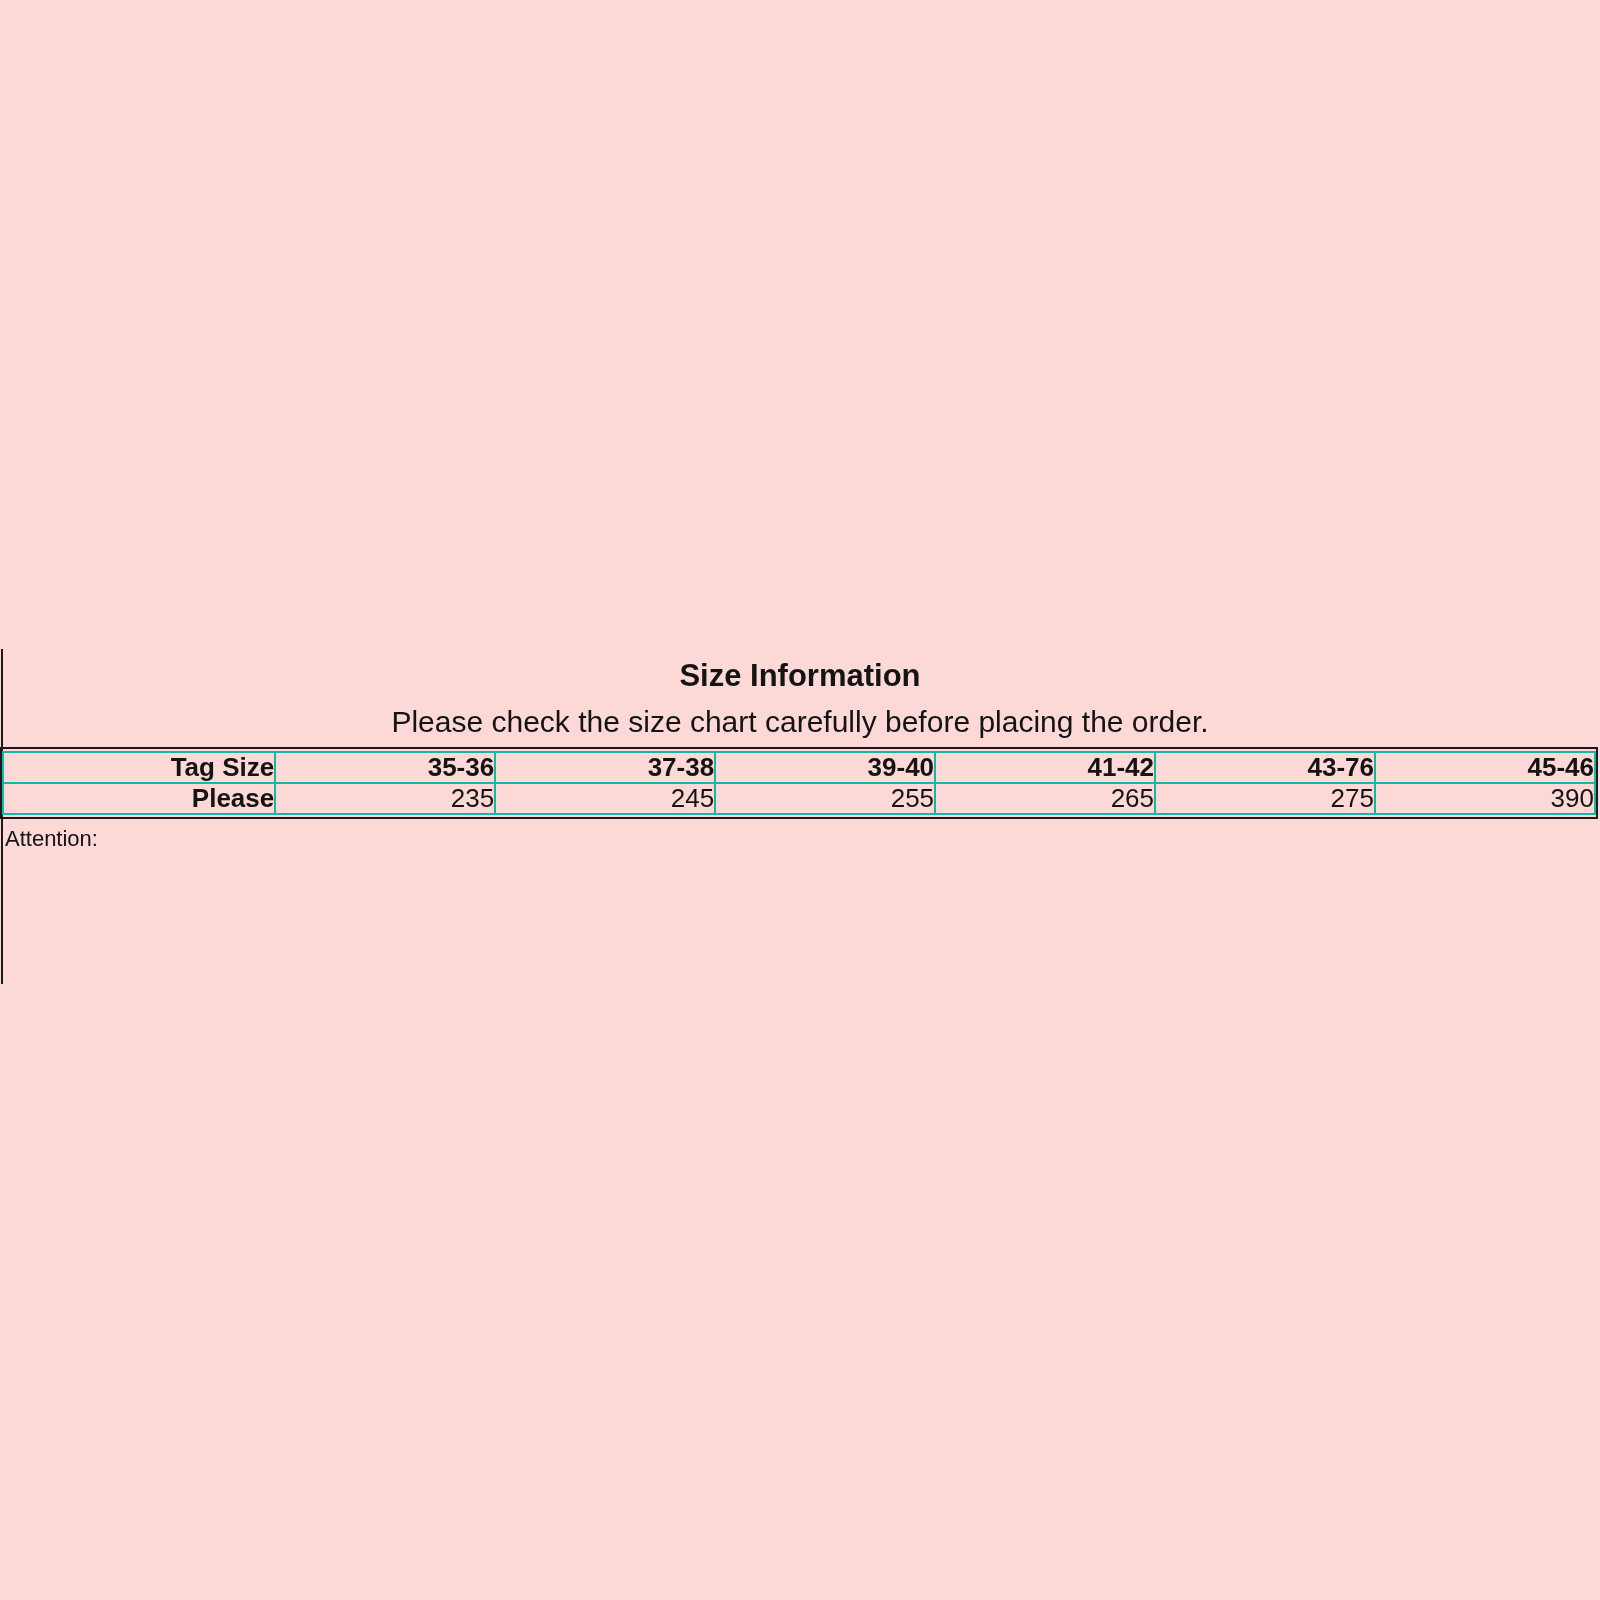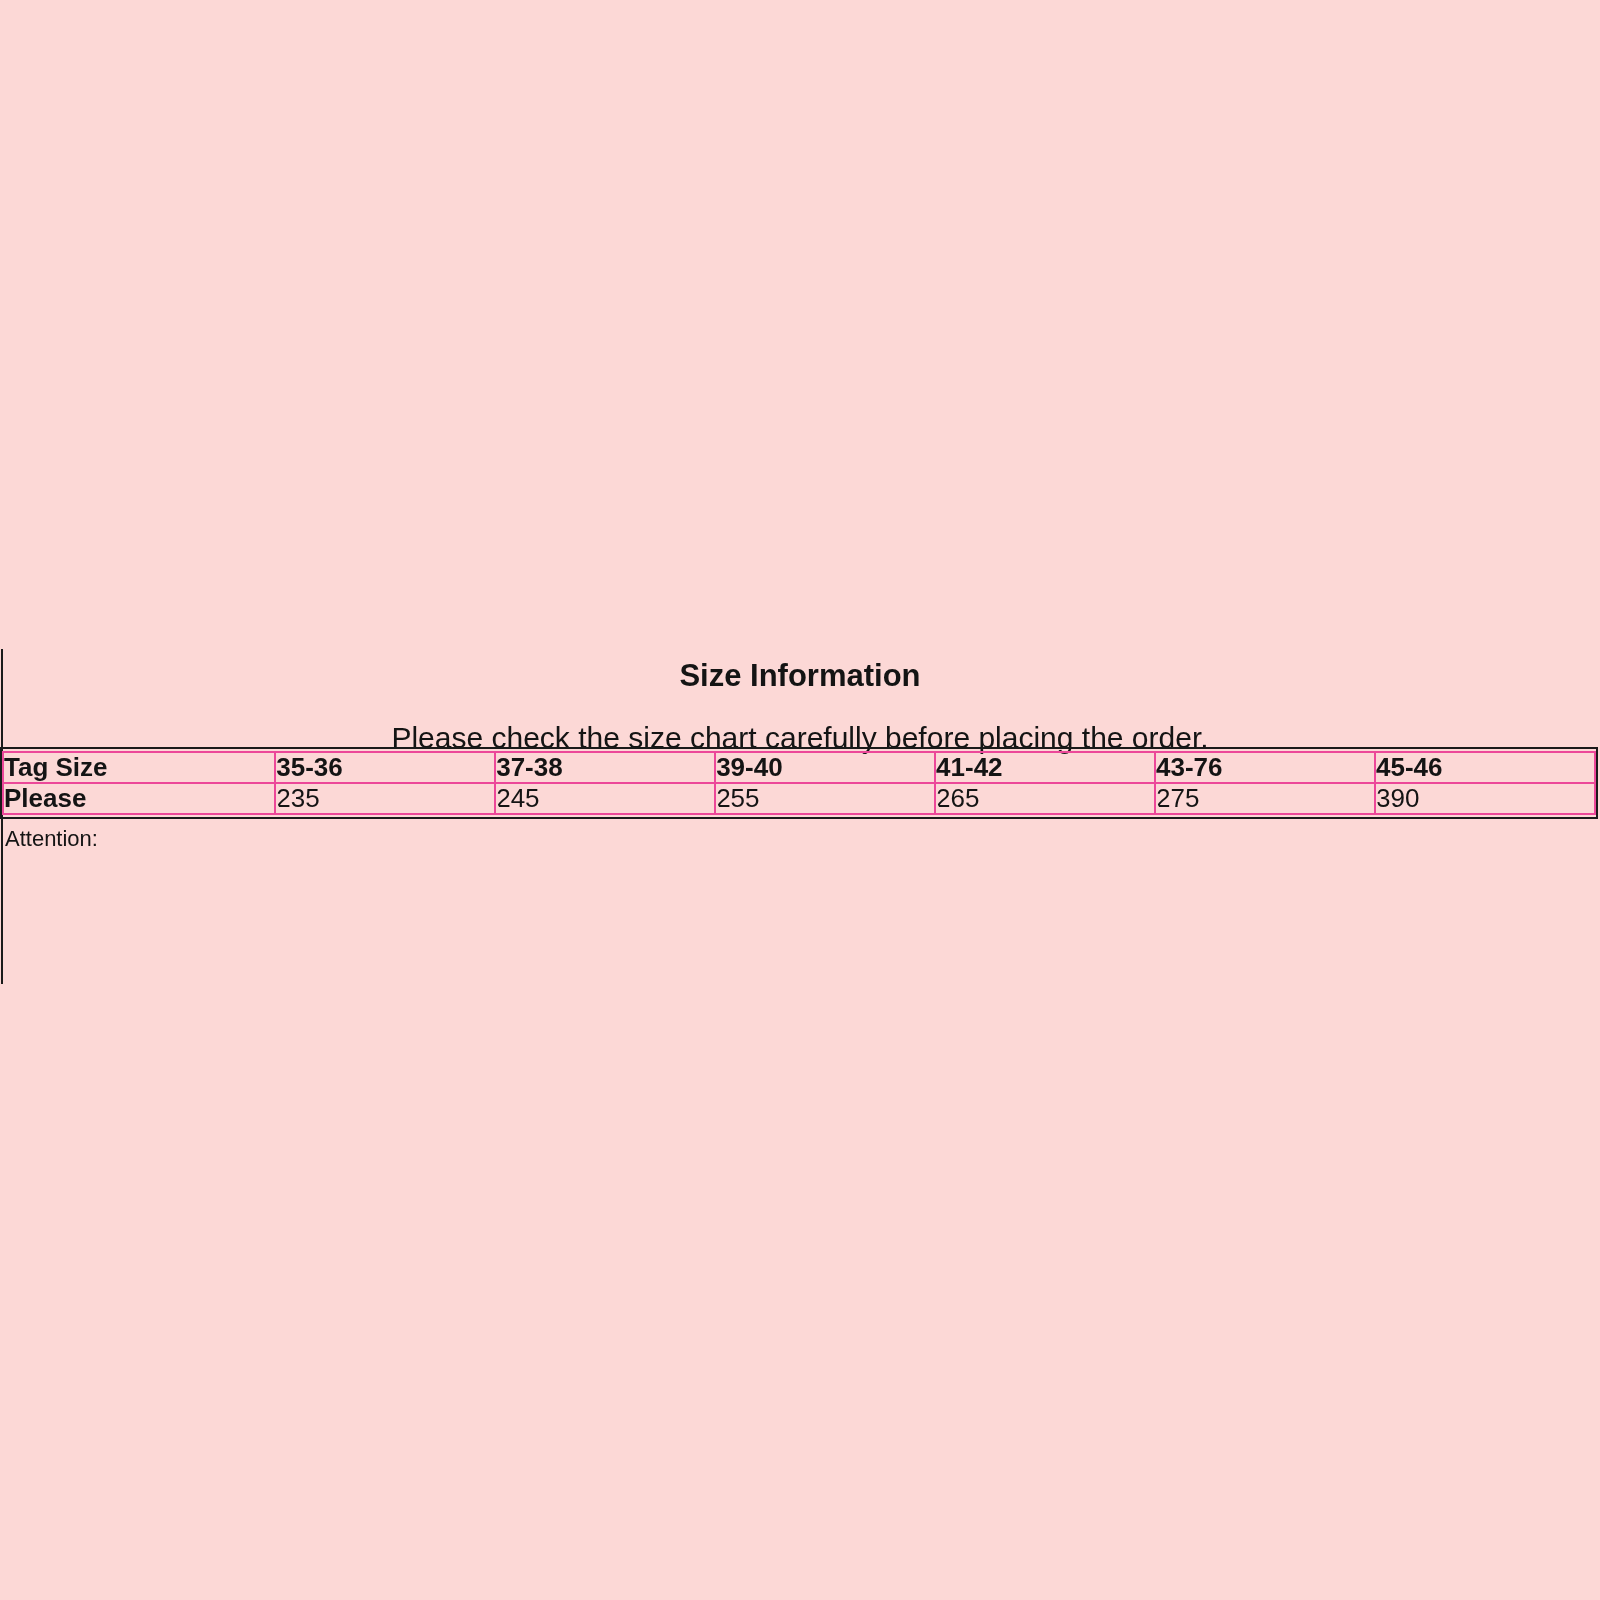--- a/index.html
+++ b/index.html
@@ -21,48 +21,48 @@
 
   .title {
     position: absolute; top: 640px; left: 0; width: 1600px;
     margin: 0;
     text-align: center;
     font-size: 31px; font-weight: bold; line-height: 40px;
   }
   .subtitle {
     position: absolute; top: 687px; left: 0; width: 1600px;
     text-align: center;
-    font-size: 30px; line-height: 38px; margin-top: 16px;
+    font-size: 30px; line-height: 38px;
   }
 
   .table-wrap {
     position: absolute; top: 731px; left: 0;
     width: 1598px;
     box-sizing: border-box;
     border: 2px solid #1a1a1a;
     padding: 2px 0;
     background: transparent;
   }
   table.size-table {
     width: 100%;
     border-collapse: collapse;
     table-layout: fixed;
   }
   table.size-table col.col-label { width: 17.1%; }
   table.size-table th, table.size-table td {
-    border: 2px solid #ec4899;
+    border: 2px solid #14b8a6;
     height: 29px; line-height: 29px;
     padding: 0;
-    text-align: left;
+    text-align: right;
     font-size: 26px;
     overflow: hidden; white-space: nowrap;
   }
   table.size-table thead th { font-weight: bold; }
   table.size-table tbody th { font-weight: bold; }
-  table.size-table tbody td { font-weight: normal; border-radius: 14px; }
+  table.size-table tbody td { font-weight: normal; }
 
   .attention {
     position: absolute; top: 801px; left: 5px;
     width: 1587px;
     font-size: 22px; line-height: 43px;
   }
   .attention-line { white-space: normal; }
   
   .attention > :nth-child(2) {
     text-align: justify;

